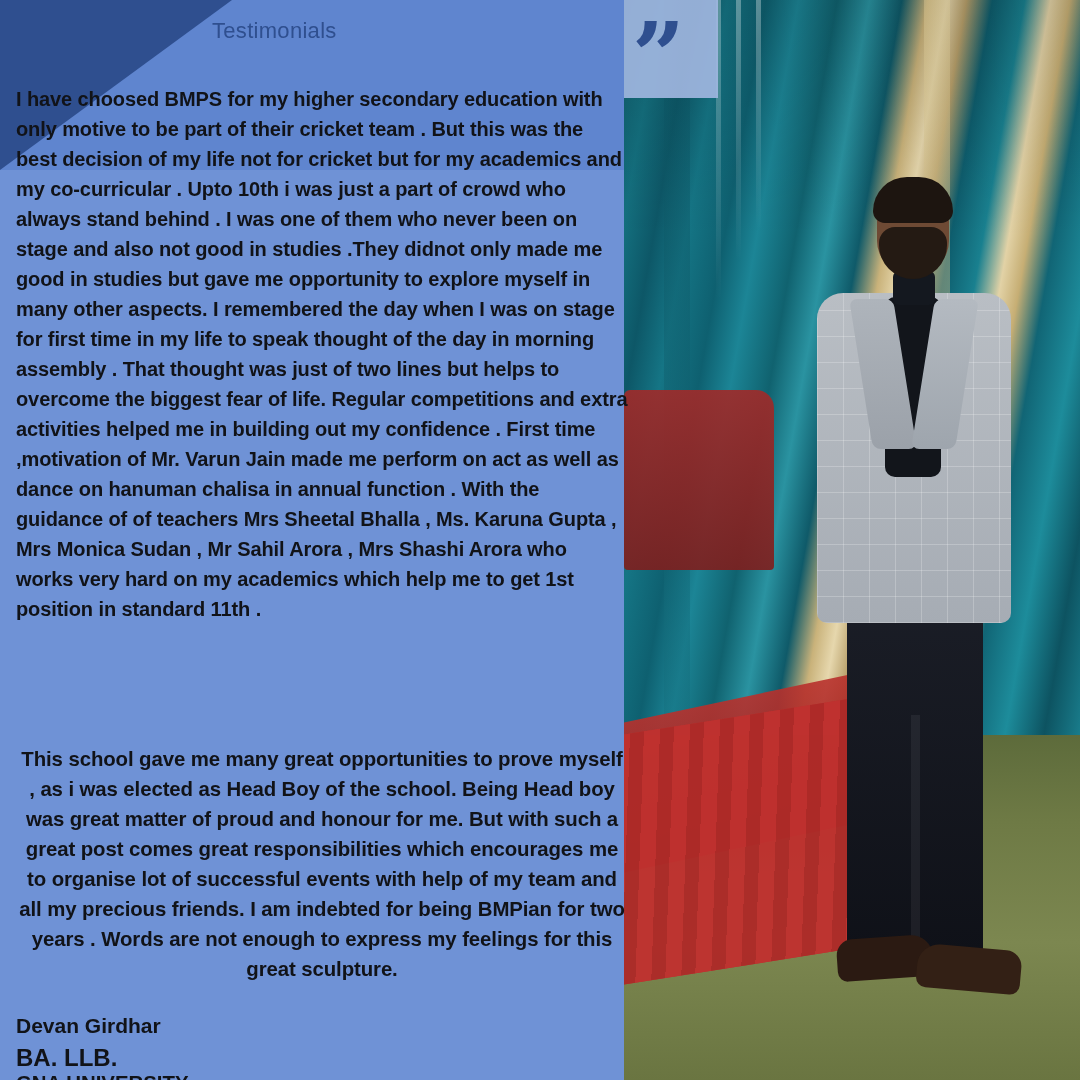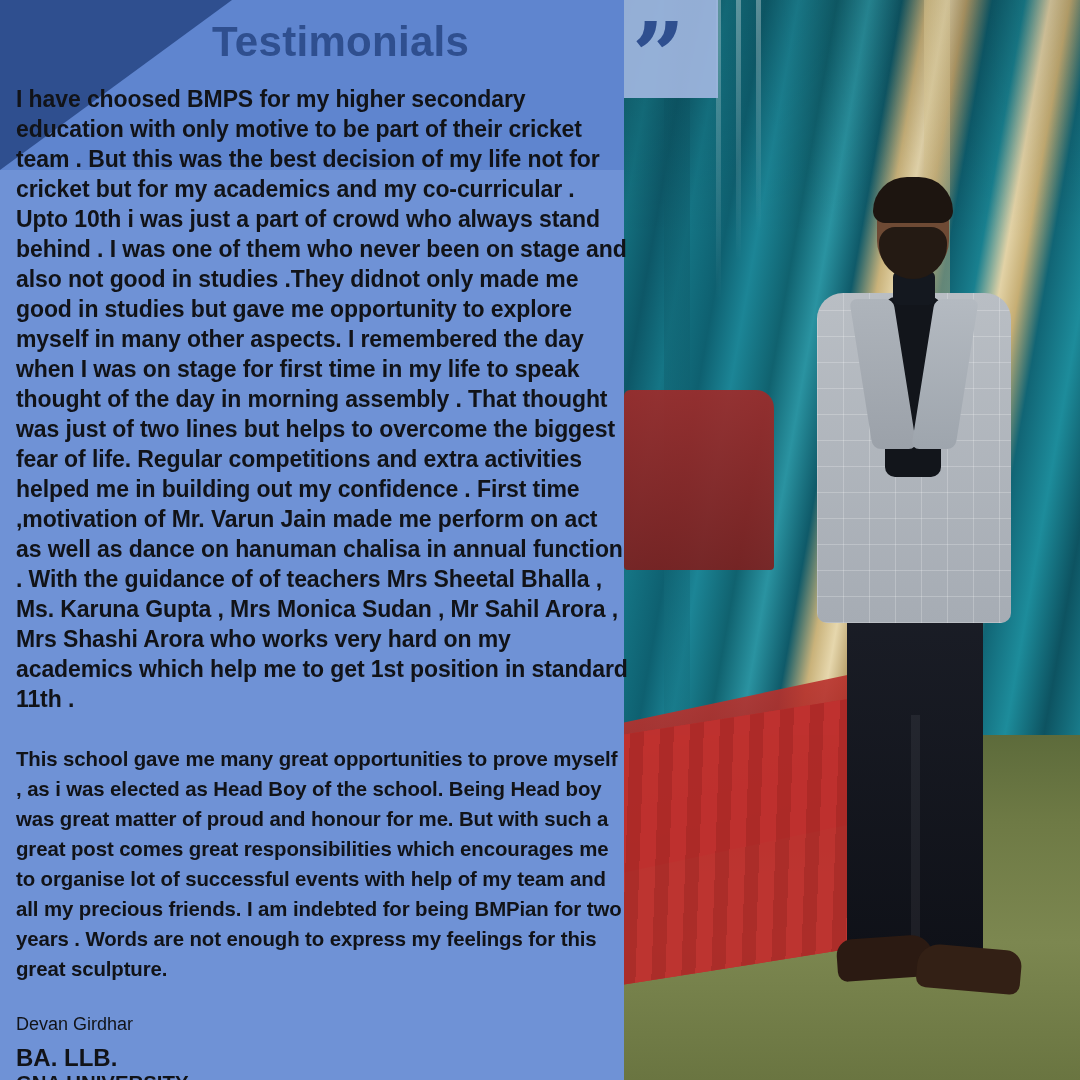--- a/index.html
+++ b/index.html
@@ -180,22 +180,22 @@
     position: absolute;
     left: 0; top: 0;
     width: 232px; height: 170px;
     background: #2f4f8f;
     clip-path: polygon(0 0, 100% 0, 0 100%);
   }
   .title {
     position: absolute;
     left: 212px;
     top: 18px;
-    font-size: 42px;
-    font-weight: 700;
+    font-size: 22px;
+    font-weight: 400;
     color: #2f4f8f;
     letter-spacing: 0.3px;
   }
   .quote-block {
     position: absolute;
     left: 624px;
     top: 0;
     width: 94px;
     height: 98px;
     background: #9fb6e0;
@@ -210,44 +210,45 @@
     color: #2f4f8f;
     font-family: "DejaVu Serif", serif;
     font-weight: 700;
   }
   .body-text {
     position: absolute;
     left: 16px;
     top: 84px;
     width: 612px;
     color: #111318;
-    font-size: 23px;
+    font-size: 20px;
     font-weight: 700;
     line-height: 30px;
     letter-spacing: -0.1px;
     white-space: pre-wrap;
   }
   .para2 {
     position: absolute;
     left: 16px;
     top: 744px;
     width: 612px;
     color: #111318;
     font-size: 20.4px;
     font-weight: 700;
     line-height: 30px;
     letter-spacing: -0.1px;
     white-space: pre-wrap;
+    text-align: center;
   }
   .sig-name {
     position: absolute;
     left: 16px;
     top: 1014px;
-    font-size: 18px;
-    font-weight: 400;
+    font-size: 21px;
+    font-weight: 700;
     color: #111318;
   }
   .sig-degree {
     position: absolute;
     left: 16px;
     top: 1044px;
     font-size: 24px;
     font-weight: 700;
     color: #111318;
   }

